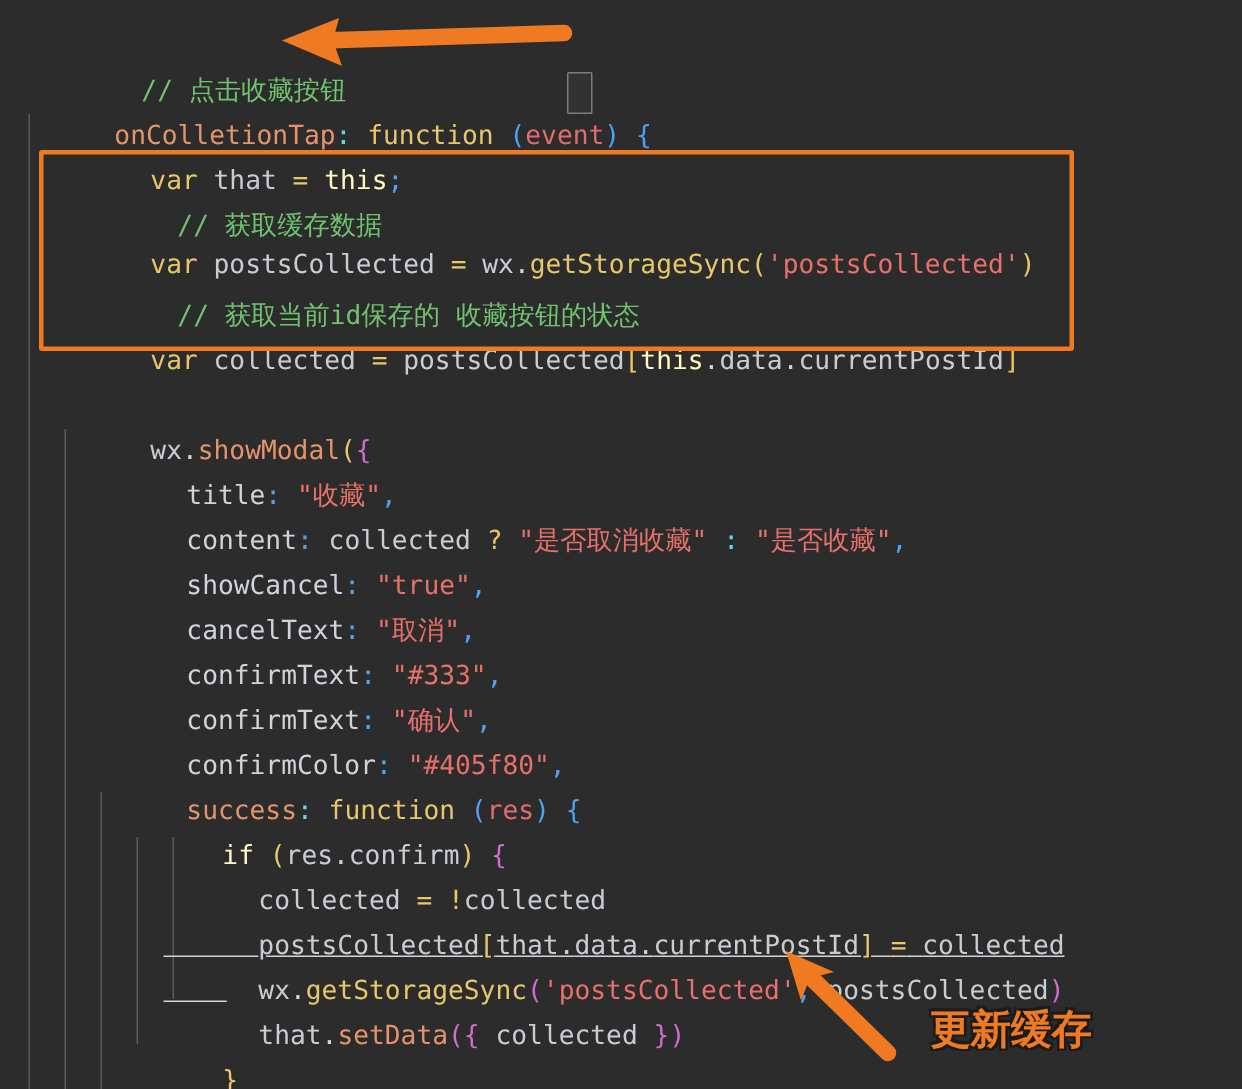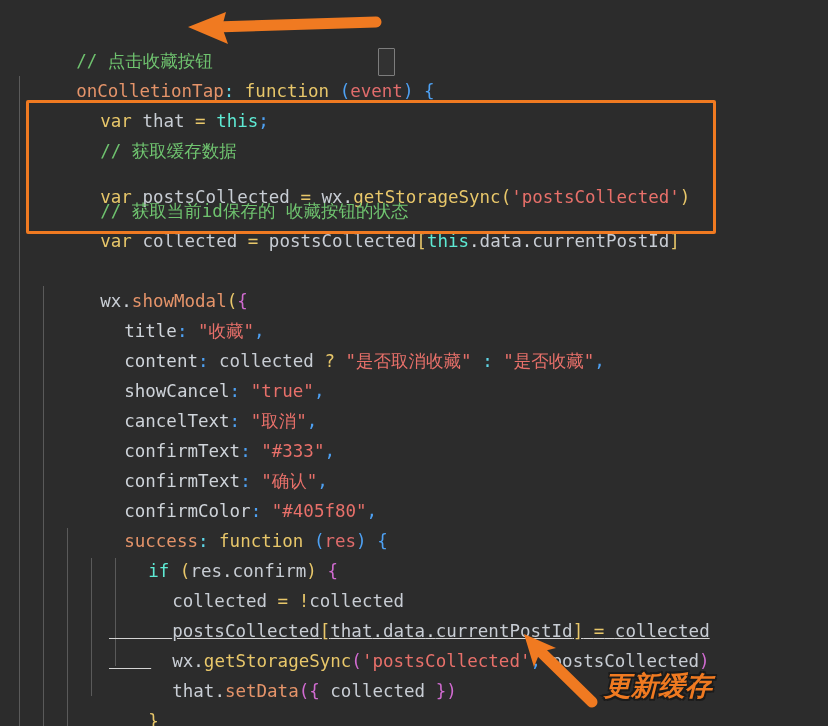--- a/index.html
+++ b/index.html
@@ -29,27 +29,27 @@
     left: 0;
     height: 30px;
     line-height: 30px;
     white-space: pre;
     font-size: 17.5px;
     font-family: "DejaVu Sans Mono", "Liberation Mono", monospace;
     letter-spacing: 0px;
     color: #d4d4d4;
   }
   
-  .cmt   { color: #6fc36f; }
+  .cmt   { color: #6fc36f; margin-left: 18px; }
   .kw    { color: #e8c76a; }          
   .op    { color: #e8c76a; }          
   .ident { color: #c8cdd4; }
   .prop  { color: #e5946a; }          
   .fnk   { color: #e8c76a; }          
-  .this  { color: #5eead4; }          
+  .this  { color: #fef9c3; }          
   .param { color: #e06c6c; }          
   .str   { color: #e8706a; }
   .paren { color: #e8c76a; }
   .paren2{ color: #d06bd0; }
   .paren3{ color: #4ea1f3; }
   .punc  { color: #4ea1f3; }          
   .colon { color: #5fd7e8; }
   .brk   { color: #e8c76a; }
   .brkb  { color: #4ea1f3; }
   .white { color: #cfd4da; }
@@ -126,21 +126,21 @@
     <div class="bracket-box" style="left:378px; top:48px; width:15px; height:26px;"></div>
 
     <div class="line" style="left:37px; top:76px;">
       <span class="kw">var</span><span class="white"> </span><span class="ident">that</span><span class="white"> </span><span class="op">=</span><span class="white"> </span><span class="this">this</span><span class="punc">;</span>
     </div>
 
     <div class="line" style="left:37px; top:106px;">
       <span class="cmt">// 获取缓存数据</span>
     </div>
 
-    <div class="line" style="left:37px; top:152px;">
+    <div class="line" style="left:37px; top:132px;">
       <span class="kw">var</span><span class="white"> </span><span class="ident">postsCollected</span><span class="white"> </span><span class="op">=</span><span class="white"> </span><span class="ident">wx</span><span class="white">.</span><span class="fnk">getStorageSync</span><span class="paren">(</span><span class="str">'postsCollected'</span><span class="paren">)</span>
     </div>
 
     <div class="line" style="left:37px; top:166px;">
       <span class="cmt">// 获取当前id保存的 收藏按钮的状态</span>
     </div>
 
     <div class="line" style="left:37px; top:196px;">
       <span class="kw">var</span><span class="white"> </span><span class="ident">collected</span><span class="white"> </span><span class="op">=</span><span class="white"> </span><span class="ident">postsCollected</span><span class="brk">[</span><span class="this">this</span><span class="white">.</span><span class="ident">data</span><span class="white">.</span><span class="ident">currentPostId</span><span class="brk">]</span>
     </div>
@@ -219,15 +219,15 @@
       <line x1="376" y1="22" x2="215" y2="27" stroke="#f07a21" stroke-width="11" stroke-linecap="round"></line>
       <polygon points="188,27 226,12 222,27 228,44" fill="#f07a21"></polygon>
     </g>
 
     <g>
       <line x1="592" y1="702" x2="541" y2="652" stroke="#f07a21" stroke-width="11" stroke-linecap="round"></line>
       <polygon points="524,634 556,648 540,652 534,667" fill="#f07a21"></polygon>
     </g>
   </svg>
 
-  <div class="anno-label" style="left:604px; top:668px;font-style:italic;">更新缓存</div>
+  <div class="anno-label" style="left:620px; top:668px;">更新缓存</div>
 
 </div>
 
 </body></html>

